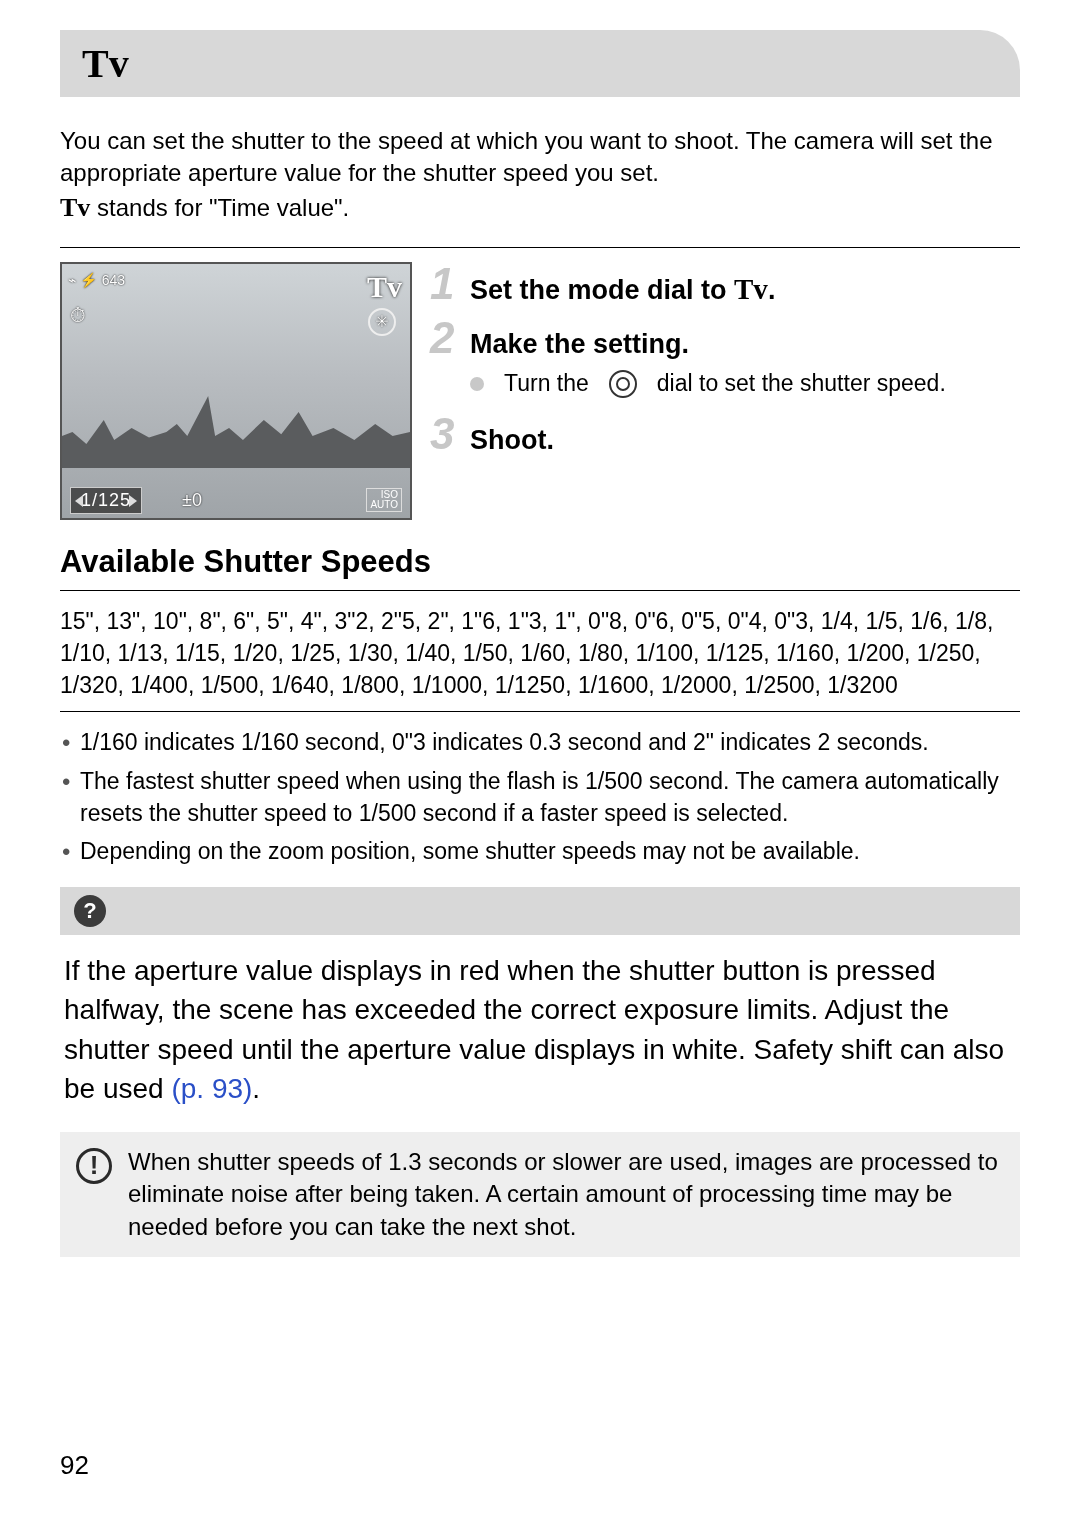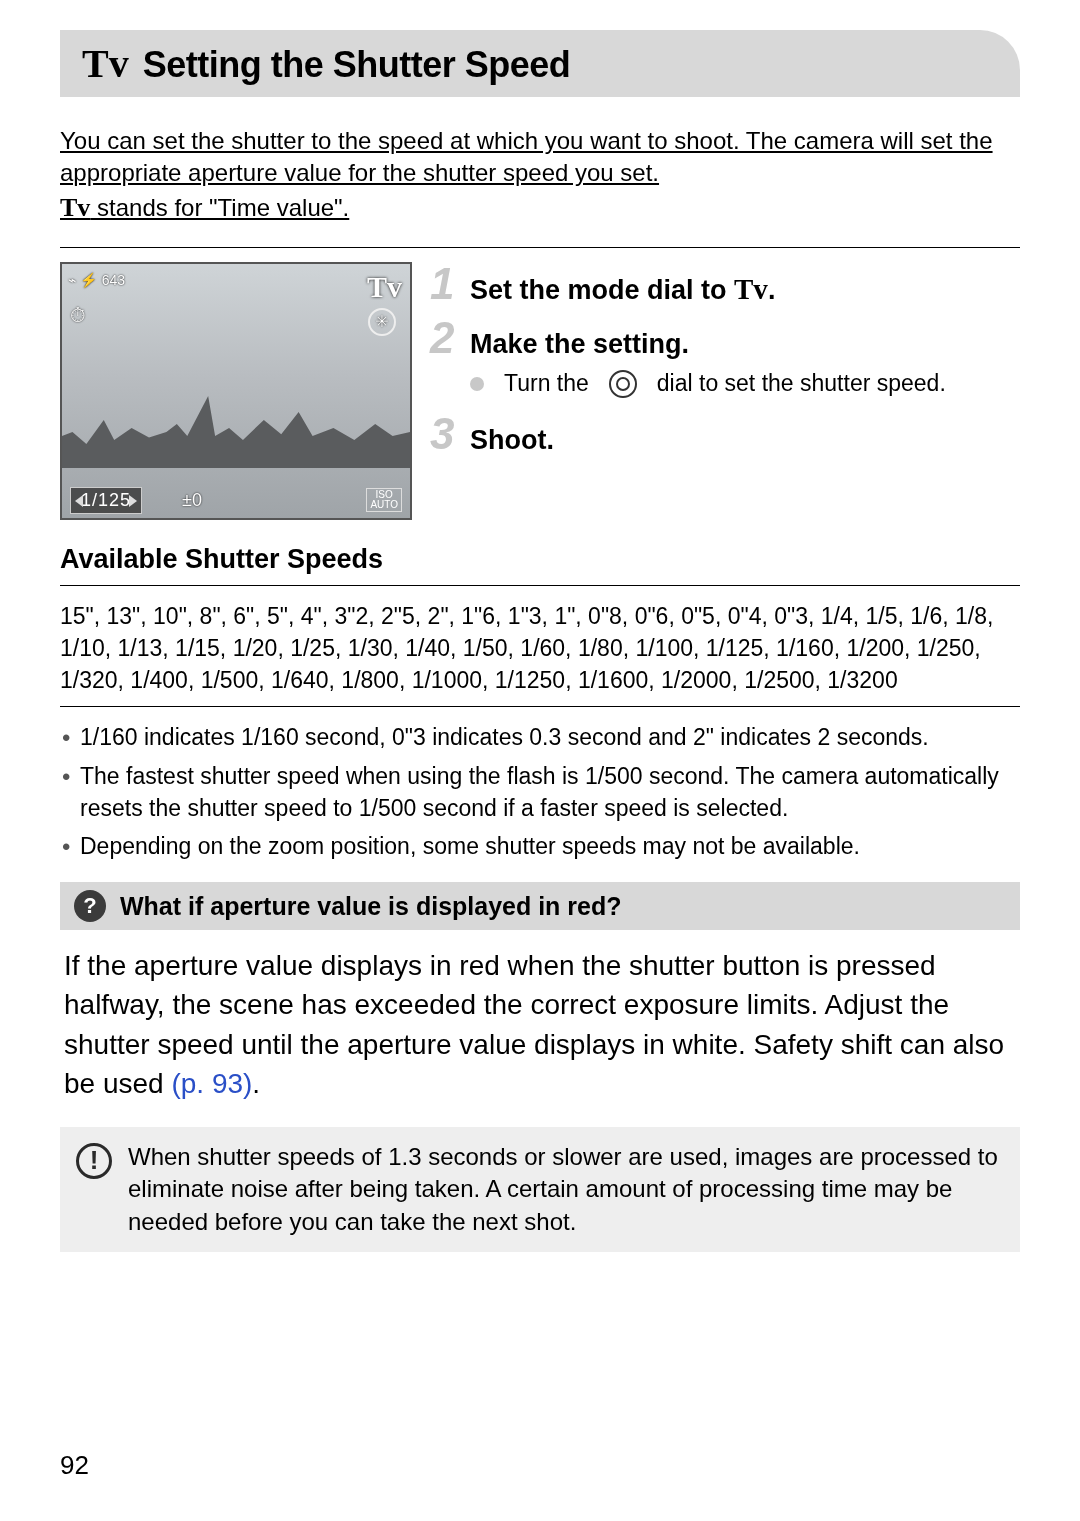--- a/index.html
+++ b/index.html
@@ -29,21 +29,20 @@
   .title-text {
     font-family: Arial, Helvetica, sans-serif;
     font-weight: 900;
     font-size: 36px;
     letter-spacing: -0.5px;
   }
   .intro {
     font-size: 24px;
     line-height: 1.35;
     margin-bottom: 22px;
-    text-decoration: underline;
   }
   .intro .tv-inline {
     font-family: "Times New Roman", serif;
     font-weight: bold;
     font-size: 26px;
   }
   hr.sep {
     border: none;
     border-top: 1.5px solid #000;
     margin: 10px 0 14px 0;
@@ -137,21 +136,21 @@
     font-size: 18px;
     text-shadow: 0 0 2px #000;
   }
   .lcd .iso {
     position: absolute;
     right: 8px; bottom: 6px;
     font-size: 10px;
     border: 1px solid #ddd;
     padding: 1px 3px;
     line-height: 1;
-    text-align: center;
+    text-align: right;
     margin-left: 47px;
   }
 
   .steps {
     flex: 1;
   }
   .step {
     display: flex;
     align-items: baseline;
     gap: 6px;
@@ -198,21 +197,21 @@
   }
   .dial-icon::after {
     content: "";
     width: 10px; height: 10px;
     border: 2px solid #333;
     border-radius: 50%;
   }
 
   .section-h {
     font-weight: bold;
-    font-size: 27px;
+    font-size: 31px;
     margin: 2px 0 8px 0;
   }
   .speeds {
     font-size: 23px;
     line-height: 1.4;
     margin-bottom: 8px;
   }
   .notes {
     font-size: 23px;
     line-height: 1.4;
@@ -290,21 +289,20 @@
     bottom: 40px;
     left: 60px;
     font-size: 26px;
   }
 </style>
 </head>
 <body>
 
 <div class="title-bar">
   <span class="title-tv">Tv</span>
-  <span class="title-text">Setting the Shutter Speed</span>
 </div>
 
 <div class="intro">
   <span>You can set the shutter to the speed at which you want to shoot. The camera will set the appropriate aperture value for the shutter speed you set.</span><br>
   <span class="tv-inline">Tv</span><span> stands for "Time value".</span>
 </div>
 
 <hr class="sep">
 
 <div class="step-row">
@@ -355,21 +353,20 @@
 
 <ul class="notes">
   <li>1/160 indicates 1/160 second, 0"3 indicates 0.3 second and 2" indicates 2 seconds.</li>
   <li>The fastest shutter speed when using the flash is 1/500 second. The camera automatically resets the shutter speed to 1/500 second if a faster speed is selected.</li>
   <li>Depending on the zoom position, some shutter speeds may not be available.</li>
 </ul>
 
 <div class="q-box">
   <div class="q-header">
     <span class="q-icon">?</span>
-    <span>What if aperture value is displayed in red?</span>
   </div>
   <div class="q-body">
     <span>If the aperture value displays in red when the shutter button is pressed halfway, the scene has exceeded the correct exposure limits. Adjust the shutter speed until the aperture value displays in white. Safety shift can also be used </span><span class="link">(p. 93)</span><span>.</span>
   </div>
 </div>
 
 <div class="warn-box">
   <span class="warn-icon">!</span>
   <span>When shutter speeds of 1.3 seconds or slower are used, images are processed to eliminate noise after being taken. A certain amount of processing time may be needed before you can take the next shot.</span>
 </div>

